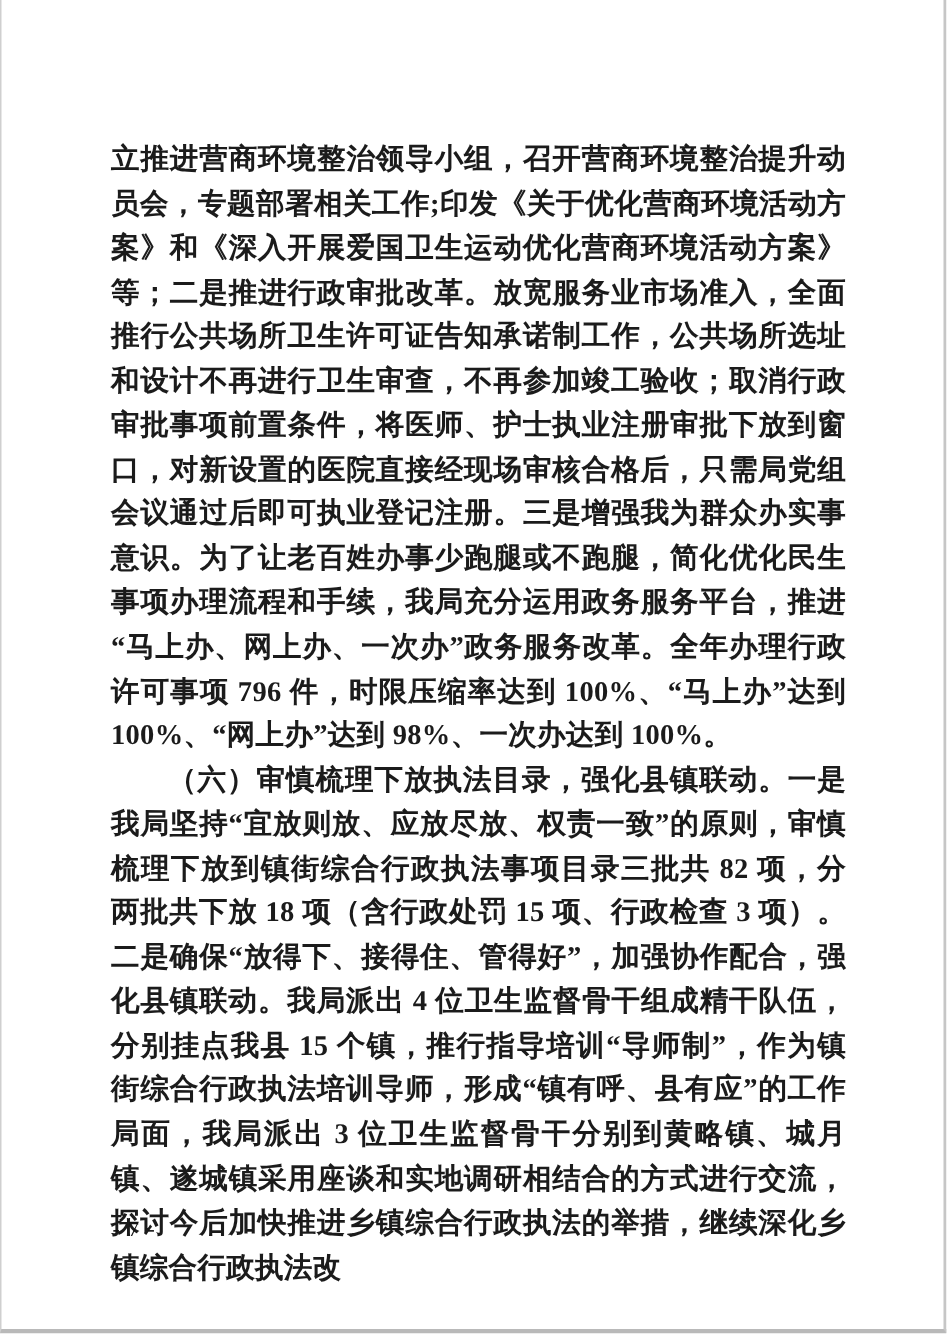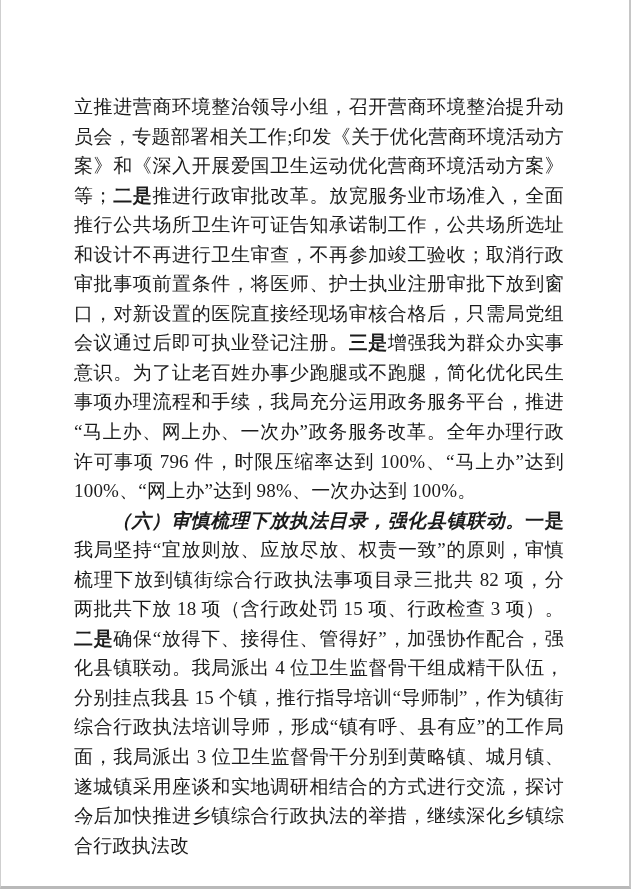--- a/index.html
+++ b/index.html
@@ -30,23 +30,23 @@
     text-align: justify;
     letter-spacing: 0.2px;
   }
   .para {
     margin: 0;
     padding: 0;
   }
   .para.indent {
     text-indent: 2em;
   }
-  .run { font-weight: normal; }
+  .run { font-weight: bold; }
   .run.bold { font-weight: bold; margin-top: 27px; }
-  .run.kai { font-weight: bold; font-style: italic; }
+  .run.kai { font-weight: bold; }
   .page-footer {
     position: absolute;
     left: 74px;
     top: 812px;
     font-size: 14.5px;
     color: #101010;
     letter-spacing: 1px;
   }
 </style>
 </head>

